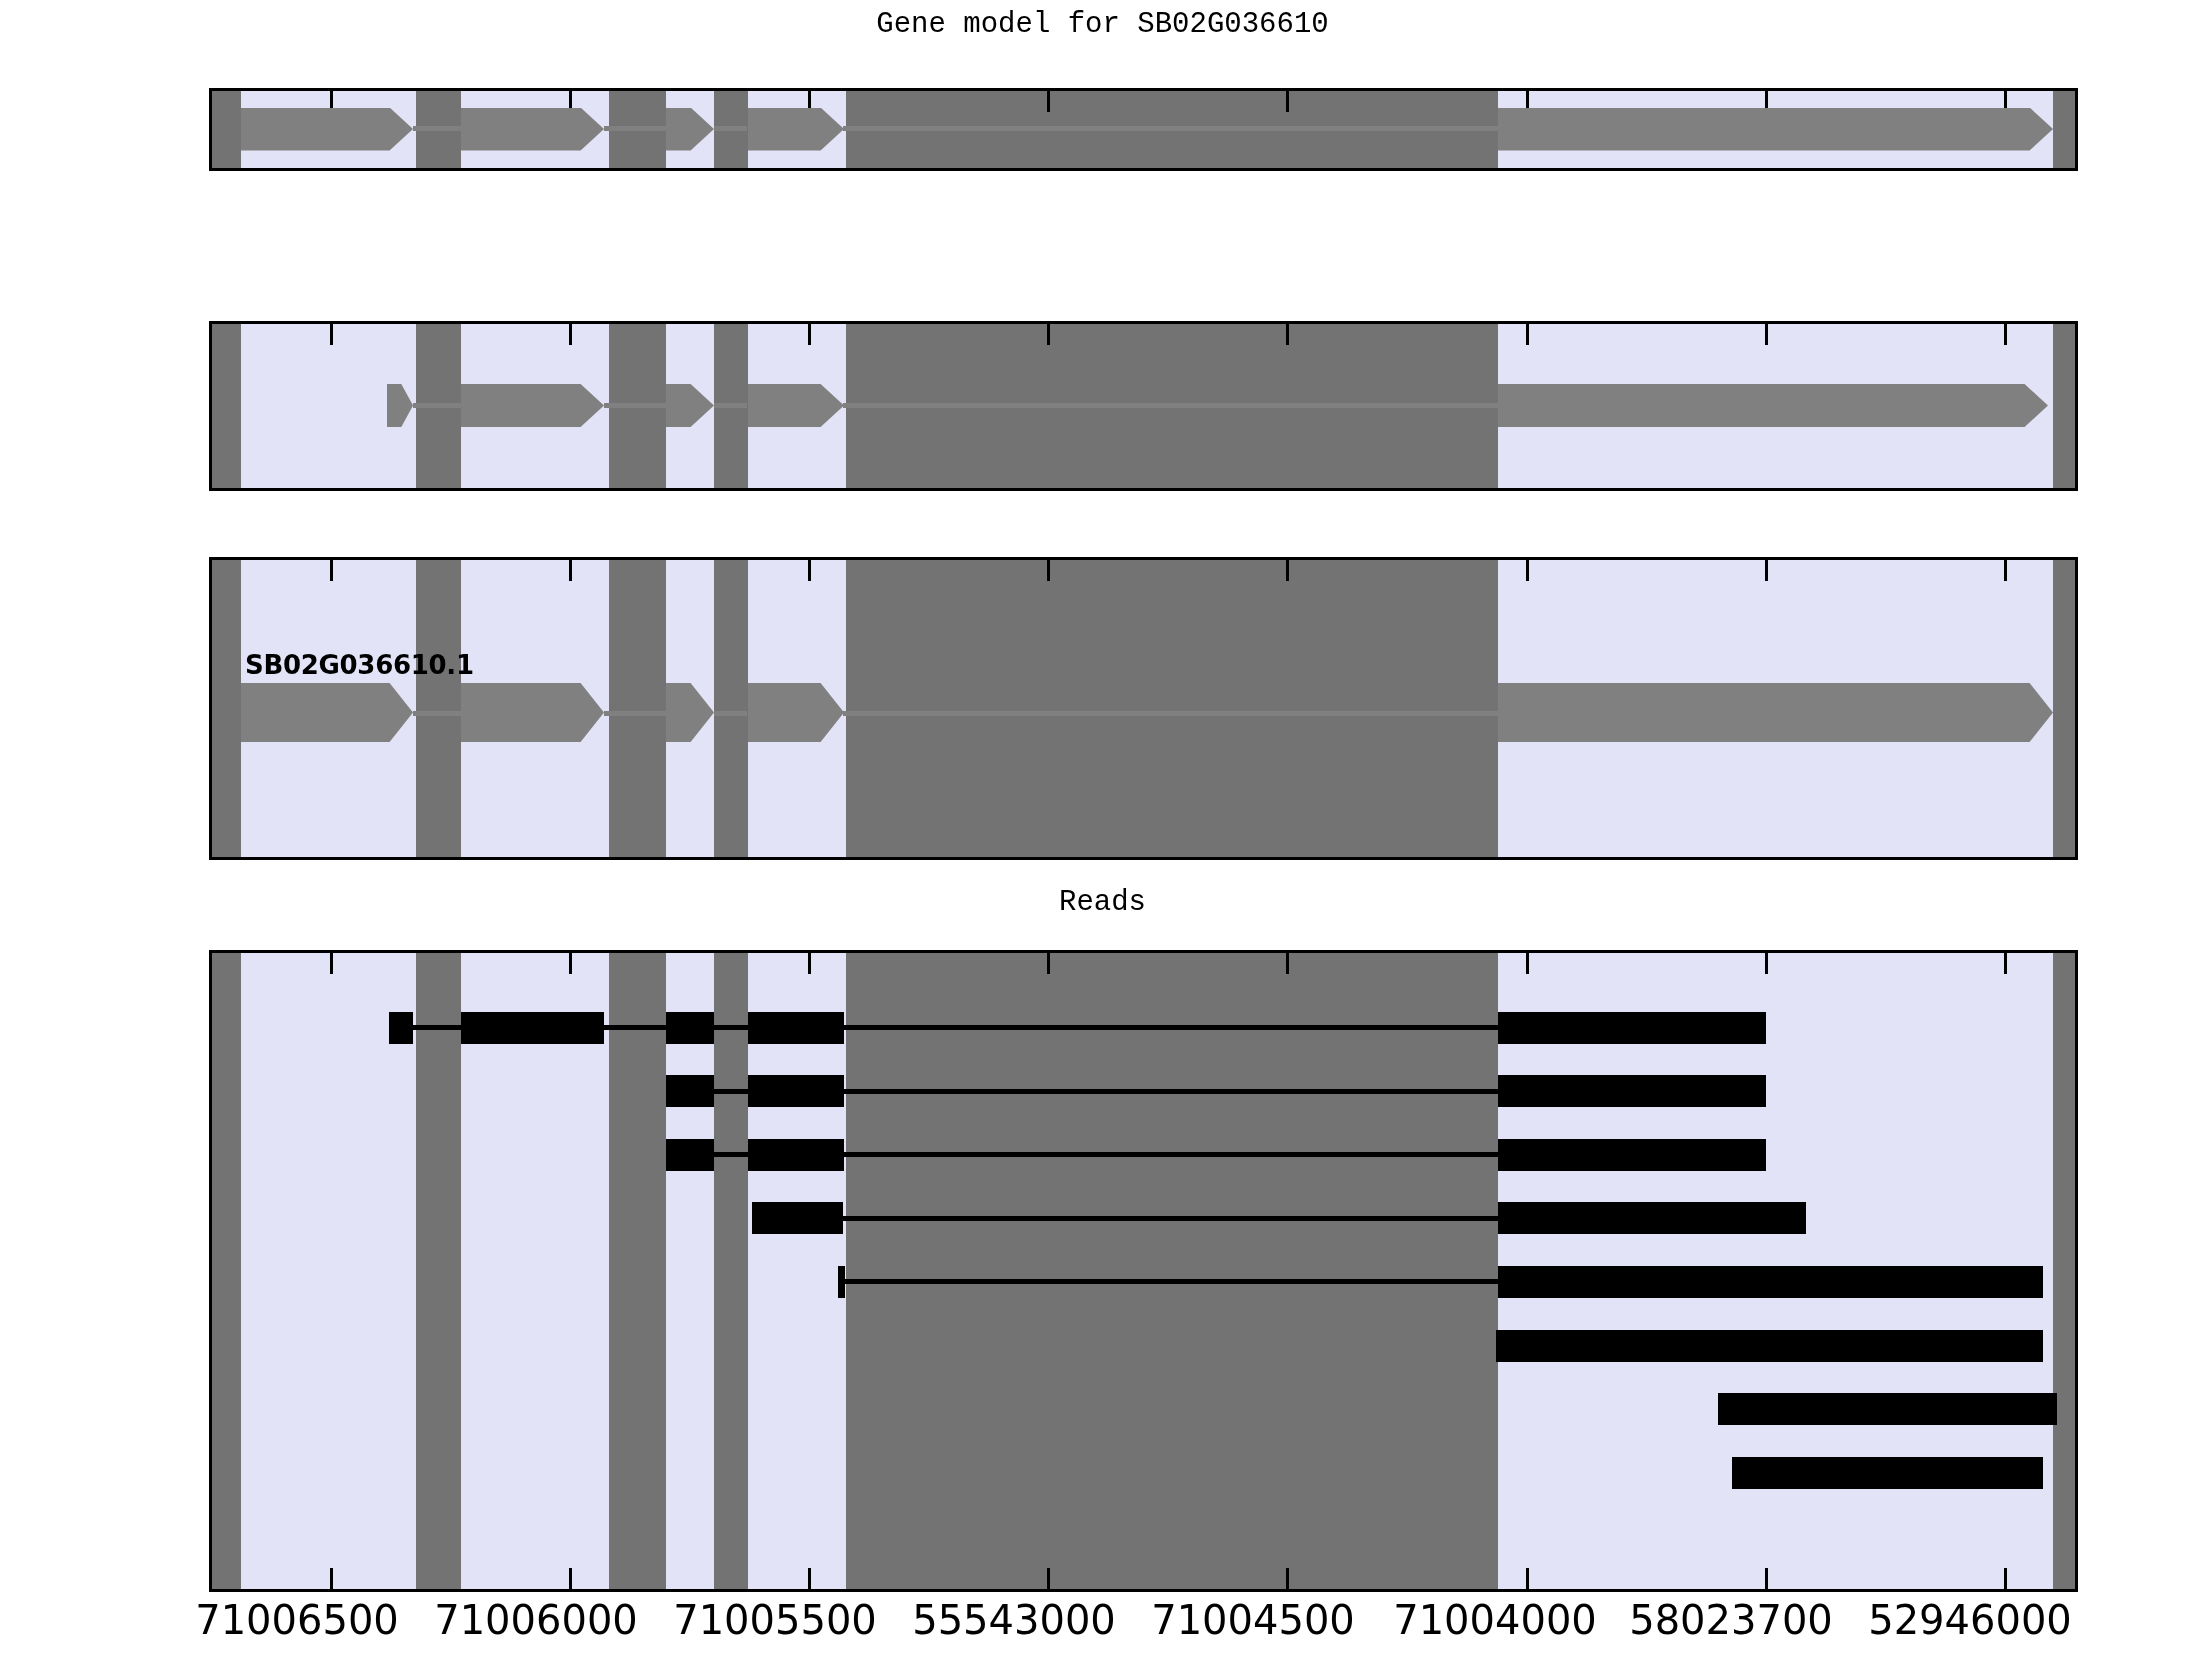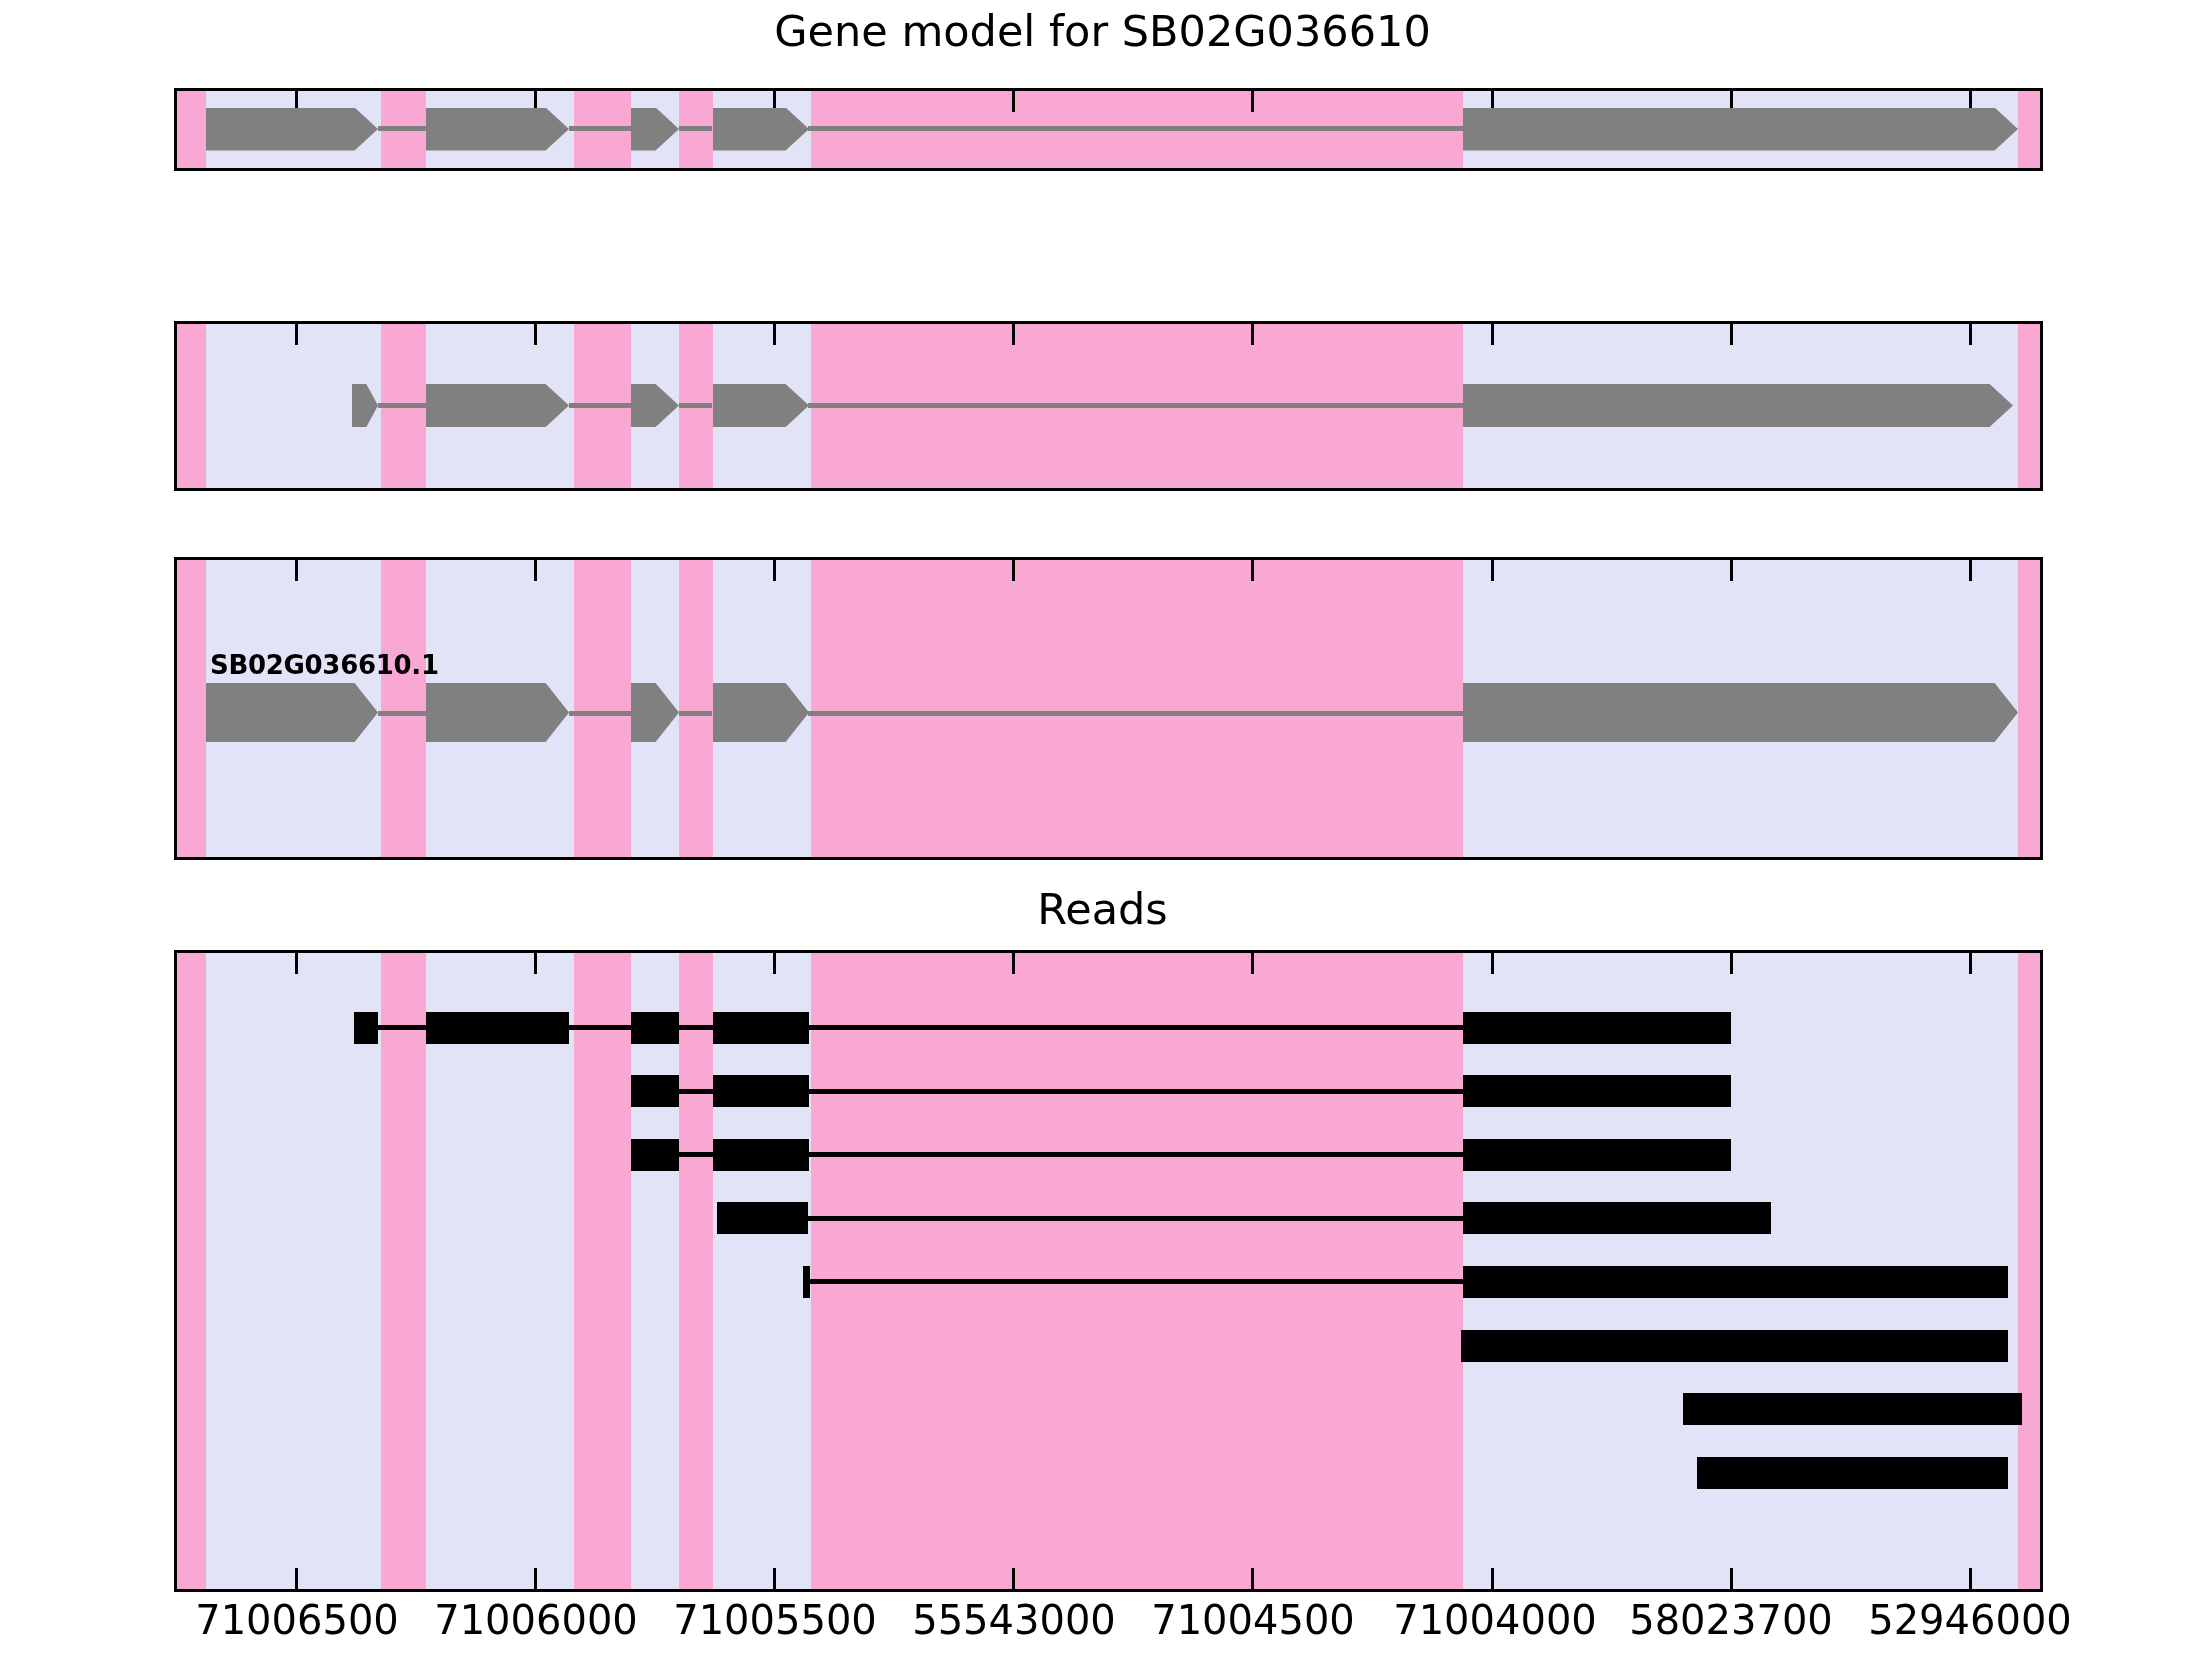--- a/index.html
+++ b/index.html
@@ -5,26 +5,26 @@
   html,body{margin:0;padding:0;background:#ffffff;}
   body{width:2205px;height:1654px;position:relative;
        font-family:"DejaVu Sans","Liberation Sans",sans-serif;
        -webkit-font-smoothing:antialiased;}
 
   .figure{position:absolute;left:0;top:0;width:2205px;height:1654px;}
 
   
   .panel-title{
     position:absolute;left:0;width:2205px;text-align:center;
-    font-size:43px;color:#000000;line-height:1;white-space:nowrap;
+    font-size:29px;color:#000000;line-height:1;white-space:nowrap;font-family:Liberation Mono, monospace;
   }
 
   
   .axes{position:absolute;border:3.4px solid #000000;box-sizing:border-box;
-        background:#f9a8d4;overflow:hidden;}
+        background:#737373;overflow:hidden;margin-left:35px;}
 
   
   .hl{position:absolute;top:0;bottom:0;background:#e3e3f8;}
 
   
   .tick-top{position:absolute;top:0;width:2.8px;height:20.7px;background:#000000;}
   
   .tick-bot{position:absolute;bottom:0;width:2.8px;height:20.7px;background:#000000;}
 
   

